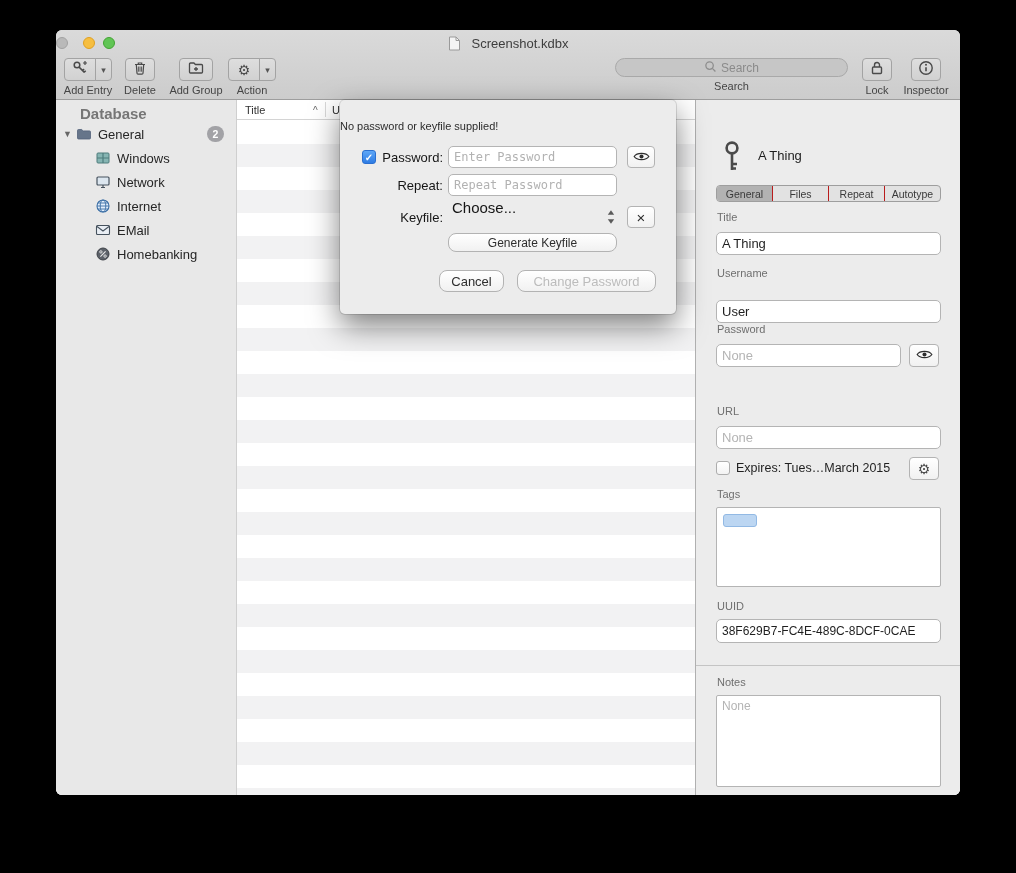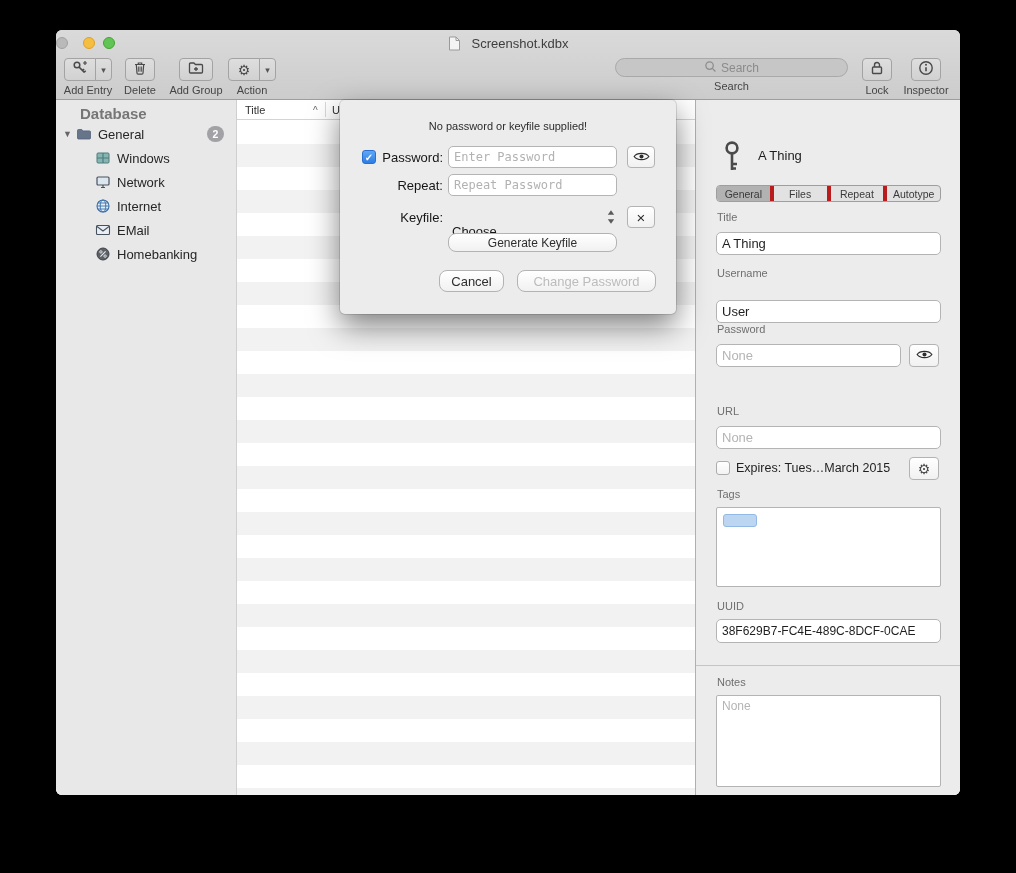--- a/index.html
+++ b/index.html
@@ -42,41 +42,41 @@
   .col-title{position:absolute;left:8px;top:4px}
   .sort-caret{position:absolute;left:76px;top:5px;color:#666;font-size:10px}
   .col-div{position:absolute;left:88px;top:2px;bottom:2px;width:1px;background:#d8d8d8}
   .col-u{position:absolute;left:95px;top:4px}
   .stripes{position:absolute;left:0;top:21px;right:0;bottom:0;background:repeating-linear-gradient(180deg,#ffffff 0px,#ffffff 23px,#f2f2f3 23px,#f2f2f3 46px)}
   
   .inspector{position:absolute;left:639px;top:0;bottom:0;width:265px;background:#ececec;border-left:1px solid #b0b0b0}
   .insp-key{position:absolute;left:25px;top:40px;width:22px;height:32px}
   .insp-title{position:absolute;left:62px;top:48px;font-size:13px;color:#1d1d1d}
   .seg{position:absolute;left:20px;top:85px;width:225px;height:17px;display:flex;border:1px solid #9e9e9e;border-radius:4px;overflow:hidden;background:#e2e2e2}
-  .seg-item{flex:1;display:flex;align-items:center;justify-content:center;font-size:10.5px;color:#3a3a3a;border-left:4px solid #b91c1c}
+  .seg-item{flex:1;display:flex;align-items:center;justify-content:center;font-size:10.5px;color:#3a3a3a;border-left:1px solid #b91c1c}
   .seg-item:first-child{border-left:none}
   .seg-item.selected{background:#b2b2b2}
   .fieldlabel{position:absolute;left:21px;font-size:11px;color:#6f6f6f}
   .mac-input{position:absolute;background:#fff;border:1px solid #b4b4b4;border-radius:5px;font-size:13px;color:#1f1f1f;padding:0 5px;font-family:"Liberation Sans",sans-serif;outline:none}
   .mac-input::placeholder{color:#b4b4b4}
   .mono-ph::placeholder{font-family:"DejaVu Sans Mono",monospace;color:#b2b2b2;font-size:12px}
   .mac-btn{position:absolute;background:linear-gradient(#ffffff,#f1f1f1);border:1px solid #b3b3b3;border-radius:8px;font-size:12px;color:#2e2e2e;font-family:"Liberation Sans",sans-serif;cursor:default}
   .mac-btn:disabled,.mac-btn.disabled{color:#bcbcbc}
   .icon-btn{background:linear-gradient(#ffffff,#f1f1f1);border:1px solid #b3b3b3;border-radius:4px;display:flex;align-items:center;justify-content:center;cursor:default}
   .cb{width:14px;height:14px;border:1px solid #adadad;border-radius:3px;background:linear-gradient(#fff,#f3f3f3);display:inline-flex;align-items:center;justify-content:center}
   .cb.checked{background:linear-gradient(#5ea7f7,#2e7ce4);border-color:#2a6fd0}
   .cb.checked::after{content:"✓";color:#fff;font-size:10px;font-weight:bold}
   .tags-box{position:absolute;left:20px;top:407px;width:225px;height:80px;background:#fff;border:1px solid #b4b4b4;border-radius:2px}
   .tag-pill{position:absolute;left:6px;top:6px;width:34px;height:13px;background:#bcd6f2;border:1px solid #92b9e4;border-radius:3px}
   .insp-divider{position:absolute;left:0;right:0;top:565px;height:1px;background:#c4c4c4}
   .notes-box{position:absolute;left:20px;top:595px;width:225px;height:92px;background:#fff;border:1px solid #b4b4b4;border-radius:2px;resize:none;font-size:12px;padding:3px 5px;font-family:"Liberation Sans",sans-serif;color:#1f1f1f;outline:none}
   .notes-box::placeholder{color:#b4b4b4}
   
   .sheet{position:absolute;left:284px;top:70px;width:336px;height:214px;background:#ececec;border-radius:5px;box-shadow:0 12px 30px rgba(0,0,0,.5),0 0 0 1px rgba(0,0,0,.12);z-index:10}
-  .sheet-msg{position:absolute;left:0;right:0;top:20px;text-align:center;font-size:11px;color:#2c2c2c}
+  .sheet-msg{position:absolute;left:0;right:0;top:20px;font-size:11px;color:#2c2c2c}
   .sheet-label{position:absolute;font-size:13px;color:#161616;text-align:right;width:65px}
   .sheet-input{left:108px;width:169px;height:22px;font-size:12px}
   .sheet-iconbtn{position:absolute;left:287px;width:28px;height:22px}
   .stepper{position:absolute;left:266px;top:109px;width:10px;height:16px}
   .xglyph{font-size:15px;color:#2d2d2d;line-height:1}
 </style>
 </head>
 <body>
 
 <div class="window">
@@ -341,21 +341,21 @@
             <path d="M1 6 C4 1.5 14 1.5 17 6 C14 10.5 4 10.5 1 6 Z" fill="none" stroke="#2e2e2e" stroke-width="1.3"></path>
             <circle cx="9" cy="6" r="2.2" fill="#2e2e2e"></circle>
           </svg>
       </span>
     </button>
 
     <span class="sheet-label" style="left:38px;top:78px">Repeat:</span>
     <input class="mac-input mono-ph sheet-input" style="top: 74px;" placeholder="Repeat Password">
 
     <span class="sheet-label" style="left:38px;top:110px">Keyfile:</span>
-    <span style="position:absolute;left:112px;top:124px;font-size:13px;color:#161616">Choose...</span>
+    <span style="position:absolute;left:112px;top:99px;font-size:15px;color:#161616">Choose...</span>
     <span class="stepper">
       <svg width="10" height="16" viewBox="0 0 8 14">
           <path d="M4 1.2 L6.8 5 H1.2 Z" fill="#5a5a5a"></path>
           <path d="M4 12.8 L1.2 9 H6.8 Z" fill="#5a5a5a"></path>
         </svg>
     </span>
     <button class="icon-btn sheet-iconbtn" style="top:106px">
         <span class="xglyph">×</span>
       </button>
 

